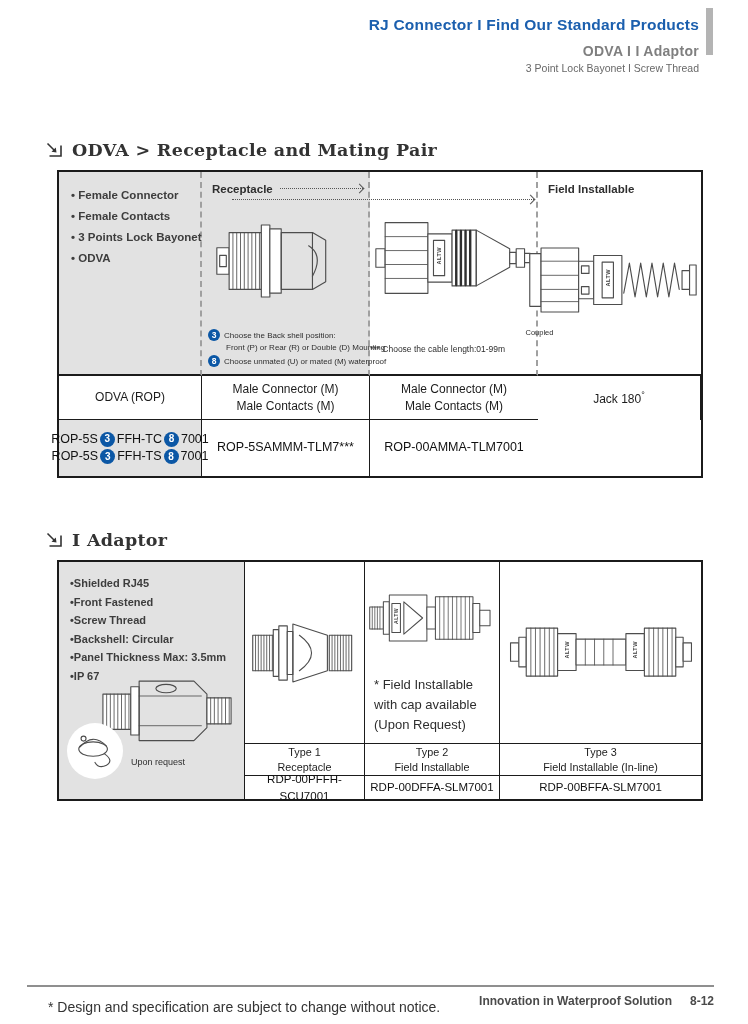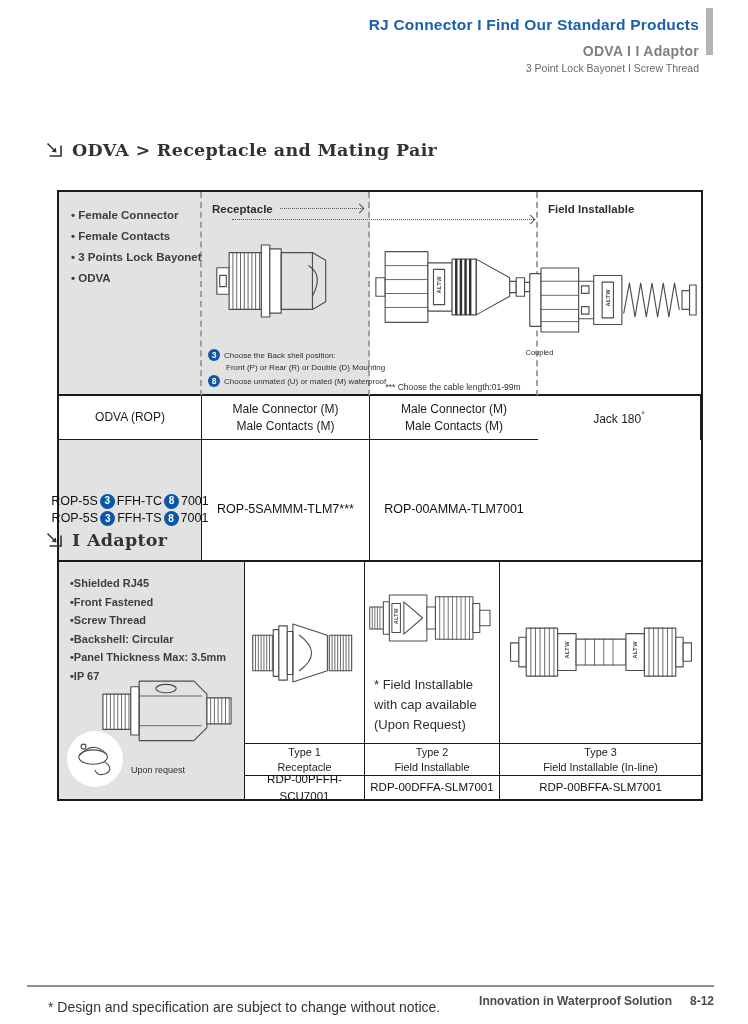--- a/index.html
+++ b/index.html
@@ -23,53 +23,53 @@
   .tbl{position:absolute;left:57px;width:646px;display:grid;box-sizing:border-box;
        border:2px solid #1b1b1b;background:#fff;}
   .cell{box-sizing:border-box;min-width:0;min-height:0;}
   .gray{background:#e2e2e2;}
   .bsolid-r{border-right:1.5px solid #1b1b1b;}
   .bsolid-b{border-bottom:1.5px solid #1b1b1b;}
   .bdash-r{border-right:2px dashed #a0a0a0;}
   .bheavy-b{border-bottom:2px solid #1b1b1b;}
 
   
-  .t1{top:170px;height:392px;grid-template-columns:143px 168px 168px 1fr;grid-template-rows:204px 44px 1fr;position:absolute;margin-top:20px;}
+  .t1{top:170px;height:308px;grid-template-columns:143px 168px 168px 1fr;grid-template-rows:204px 44px 1fr;position:absolute;}
   .feat{padding:13px 12px 0 12px;}
   .feat div{font-size:11.5px;font-weight:bold;color:#3d3d3d;line-height:21px;white-space:nowrap;}
   .feat div::before{content:"\2022  ";}
   .colcell{display:flex;flex-direction:column;position:relative;}
   .colhead{display:flex;align-items:center;padding:11px 5px 0 10px;font-size:11.5px;font-weight:bold;color:#2e2e2e;white-space:nowrap;}
   .dots{flex:1;margin-left:7px;border-top:1.6px dotted #555;height:0;position:relative;top:-1px;}
   .dots::after,.long-arrow::after{content:"";position:absolute;right:0;top:-4px;width:6px;height:6px;
         border-top:1.6px solid #555;border-right:1.6px solid #555;transform:rotate(45deg);}
   .long-arrow{position:absolute;top:27px;left:173px;width:302px;height:0;border-top:1.6px dotted #555;z-index:3;}
   .imgbox{flex:1;display:flex;align-items:center;justify-content:center;}
   .notes{padding:0 2px 7px 6px;font-size:8px;color:#2e2e2e;}
   .note-line{display:flex;align-items:center;gap:4px;margin-top:3px;white-space:nowrap;}
   .note-indent{margin-left:18px;margin-top:2px;white-space:nowrap;}
-  .cable-note{text-align:center;font-size:8.5px;color:#2e2e2e;padding-bottom:2px;}
+  .cable-note{font-size:8.5px;color:#2e2e2e;padding-bottom:20px;}
   .svgcol{display:flex;flex-direction:column;}
   .coupled{font-size:7.5px;color:#2e2e2e;margin-top:1px;}
   .ctr{display:flex;align-items:center;justify-content:center;text-align:center;font-size:12px;line-height:1.4;color:#1c1c1c;flex-direction:column;}
   .pncell{gap:0;}
   .pn-line{display:flex;align-items:center;gap:2px;font-size:12.5px;color:#111;white-space:nowrap;}
   .badge{display:inline-flex;align-items:center;justify-content:center;width:15px;height:15px;border-radius:50%;
          background:#0b57a5;color:#fff;font-size:10px;font-weight:bold;flex:0 0 auto;}
   .badge.sm{width:12px;height:12px;font-size:8.5px;}
   sup.deg{font-size:9px;}
 
   
   .t2{top:560px;height:241px;grid-template-columns:186px 120px 135px 1fr;grid-template-rows:182px 32px 1fr;position:absolute;}
   .c1tall{grid-row:1/4;grid-column:1;position:relative;}
   .feat2{padding:12px 10px 0 11px;}
   .feat2 div{font-size:11px;font-weight:bold;color:#3d3d3d;line-height:18.5px;white-space:nowrap;}
   .feat2 div::before{content:"\2022 ";}
   .adaptor-box{position:absolute;left:38px;top:95px;}
-  .circle-box{position:absolute;left:8px;bottom:12px;display:flex;align-items:flex-end;gap:8px;}
+  .circle-box{position:absolute;left:8px;bottom:20px;display:flex;align-items:flex-end;gap:8px;}
   .cap-circle{width:56px;height:56px;border-radius:50%;background:#fff;display:flex;align-items:center;justify-content:center;}
   .upon{font-size:9px;color:#2e2e2e;padding-bottom:12px;white-space:nowrap;}
   .capnote{padding:0 4px 8px 9px;font-size:13px;color:#2e2e2e;line-height:1.55;}
   .typecell{font-size:10.8px;line-height:1.35;}
   .pn2{font-size:11.5px;color:#111;}
 
   
   .draw{stroke:#4d4d4d;fill:none;stroke-width:1.2;stroke-linejoin:round;stroke-linecap:round;}
   .draw rect{fill:#ffffff;}
   .thin{stroke-width:.9;}

